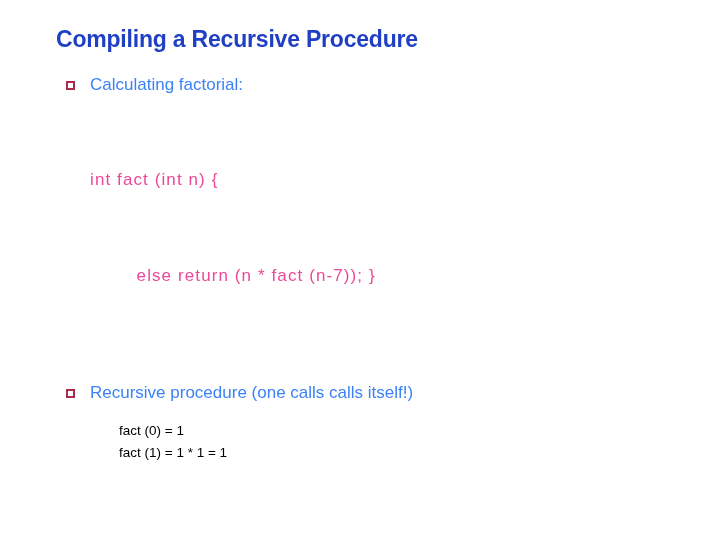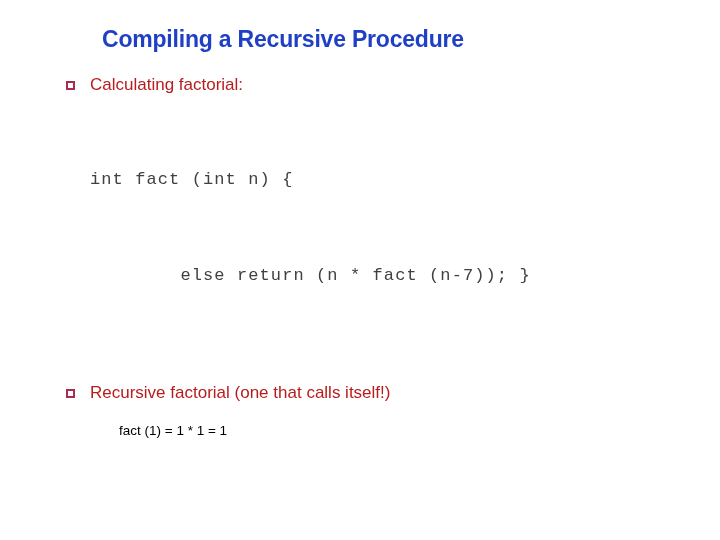--- a/index.html
+++ b/index.html
@@ -24,21 +24,20 @@
   
   .slide-title {
     position: absolute;
     left: 56px;
     top: 26px;
     font-size: 23px;
     font-weight: bold;
     color: #1f3fc4;
     letter-spacing: -0.2px;
     white-space: nowrap;
-    margin-left: 46px;
   }
 
   
   .body {
     position: absolute;
     left: 64px;
     top: 74px;
     width: 630px;
   }
 
@@ -54,31 +53,31 @@
     top: 7px;
     width: 9px;
     height: 9px;
     border: 2px solid #ab2b4d;
     background: #ffffff;
     box-sizing: border-box;
   }
 
   .bullet-text {
     font-size: 17px;
-    color: #b91c1c;
+    color: #3b82f6;
     line-height: 22px;
     white-space: nowrap;
   }
 
   
   .code-block {
     margin-top: 4px;
-    font-family: Liberation Mono, monospace;
+    font-family: Liberation Sans, sans-serif;
     font-size: 17px;
-    color: #404040;
+    color: #ec4899;
     line-height: 32px;
     white-space: pre;
     letter-spacing: 1.1px;
   }
   .code-line { white-space: pre; }
 
   
   .gap-1 { height: 26px; }
   .gap-2 { height: 16px; }
 
@@ -109,24 +108,25 @@
       <div class="code-block">
         <div class="code-line">int fact (int n) {</div>
         <div class="code-line">        else return (n * fact (n-7)); }</div>
       </div>
     </div>
 
     <div class="gap-1"></div>
 
     <div class="bullet-row">
       <span class="bullet-marker"></span>
-      <div class="bullet-text">Recursive factorial (one that calls itself!)</div>
+      <div class="bullet-text">Recursive procedure (one calls calls itself!)</div>
 
       <div class="gap-2"></div>
 
       <div class="sublist">
+        <div class="sublist-item">fact (0) = 1</div>
         <div class="sublist-item">fact (1) = 1 * 1 = 1</div>
 
       </div>
     </div>
 
   </div>
 </div>
 
 </body></html>

